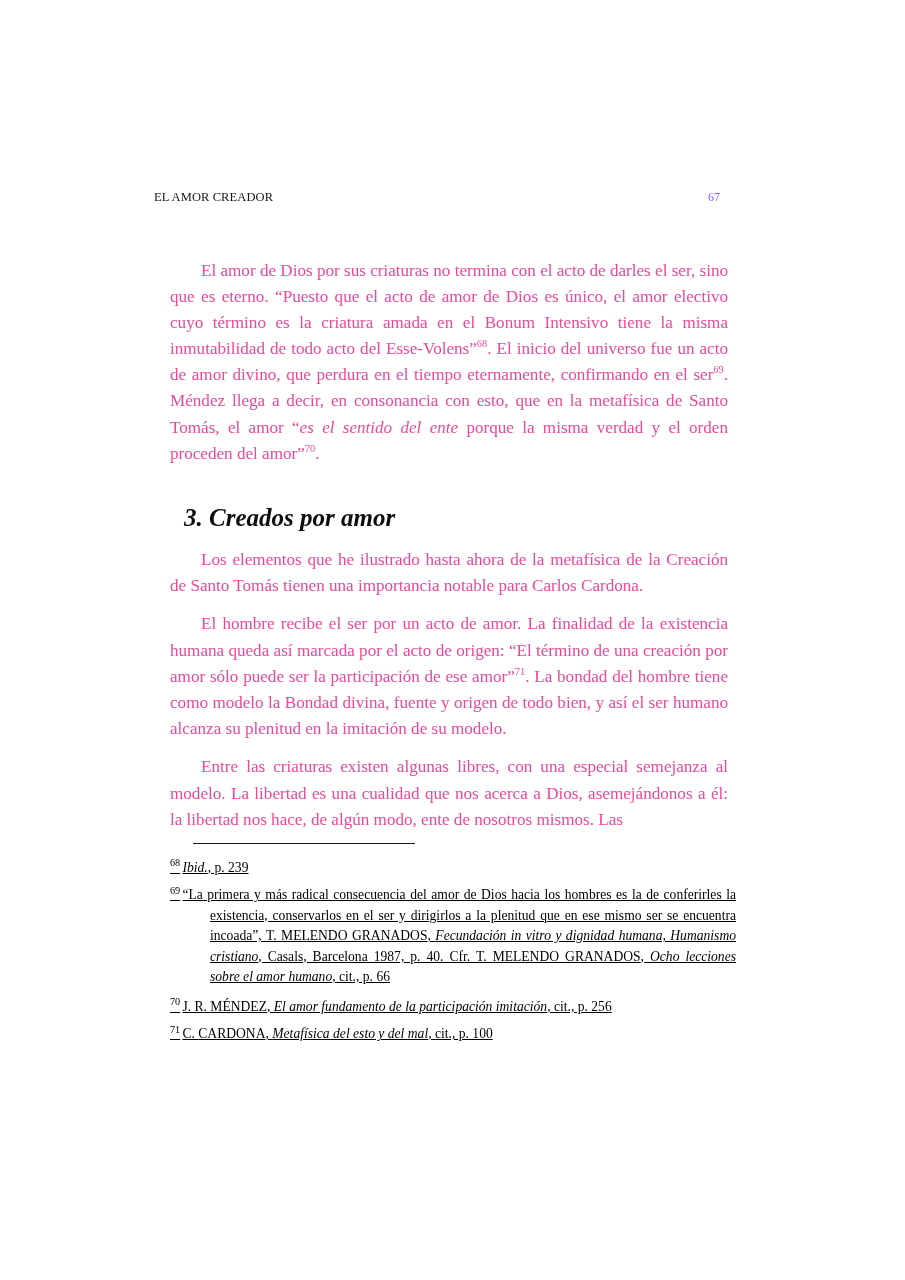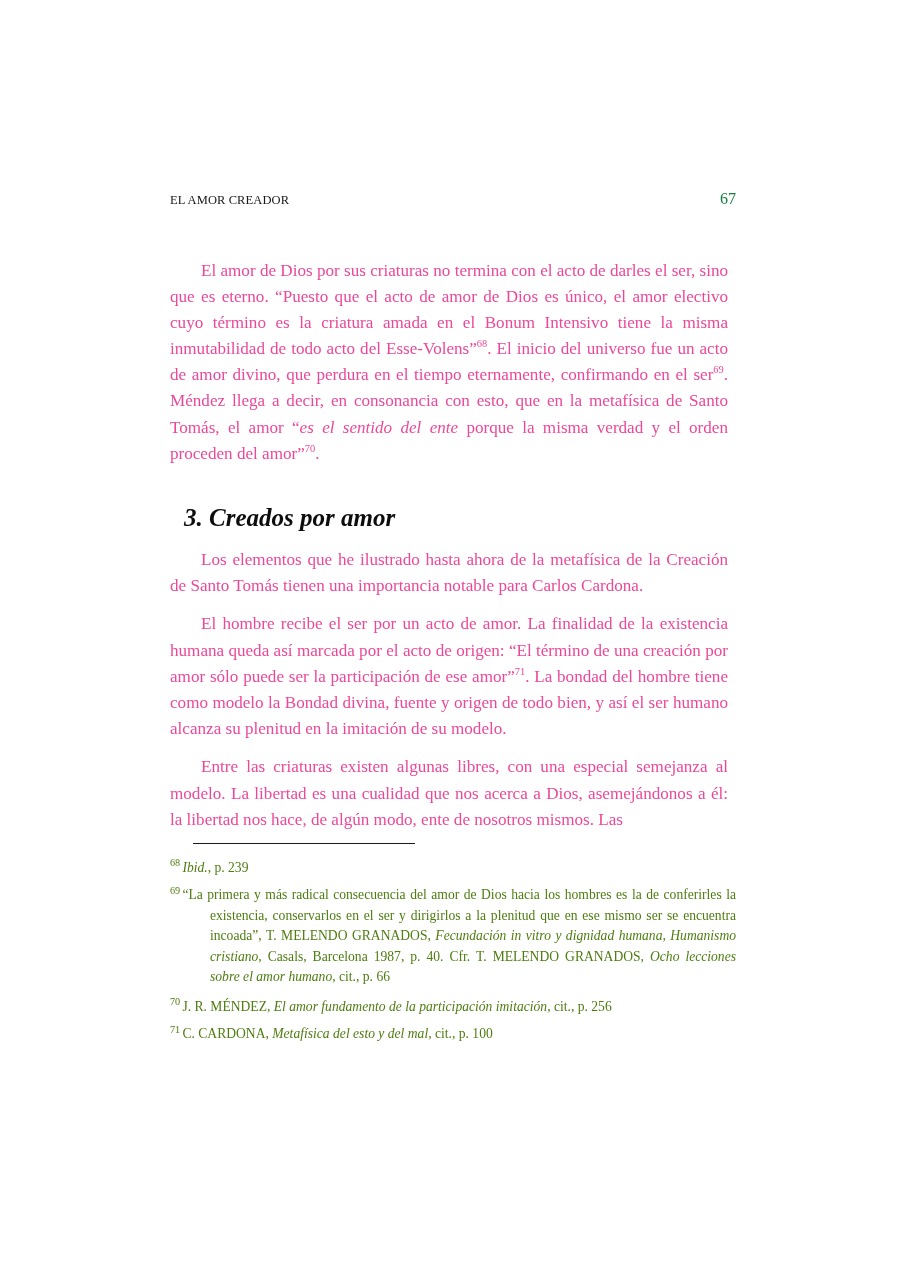--- a/index.html
+++ b/index.html
@@ -21,38 +21,38 @@
     left: 0;
     top: 0;
     width: 905px;
     height: 1280px;
     background: #ffffff;
   }
 
   
   .running-head {
     position: absolute;
-    left: 170px;
+    left: 154px;
     top: 190px;
     width: 566px;
     display: flex;
     justify-content: space-between;
     align-items: baseline;
     text-align: center;
   }
   .head-title {
     font-size: 12.5px;
     font-variant: small-caps;
     letter-spacing: 0.1px;
     color: #171717;
     white-space: nowrap;
   }
   .head-folio {
-    font-size: 16px;
-    color: #15803d;
+    font-size: 12px;
+    color: #8b5cf6;
   }
 
   
   .content {
     position: absolute;
     left: 170px;
     top: 258px;
     width: 566px;
   }
 
@@ -99,24 +99,25 @@
   .fn-rule {
     width: 222px;
     height: 0;
     border-top: 1.15px solid #1a1a1a;
     margin: 0 0 14px 23px;
   }
   .fn {
     font-size: 13.6px;
     line-height: 20.4px;
     text-align: justify;
-    color: #4d7c0f;
+    color: #000000;
     margin: 0 0 9.5px 0;
     padding-left: 23px;
     text-indent: -23px;
+    text-decoration: underline;
   }
   .fn-num {
     font-size: 10.2px;
     vertical-align: super;
     line-height: 0;
     margin-right: 2.2px;
   }
   .fn.tight { margin-bottom: 7px; }
   .fn.loose { }
 

